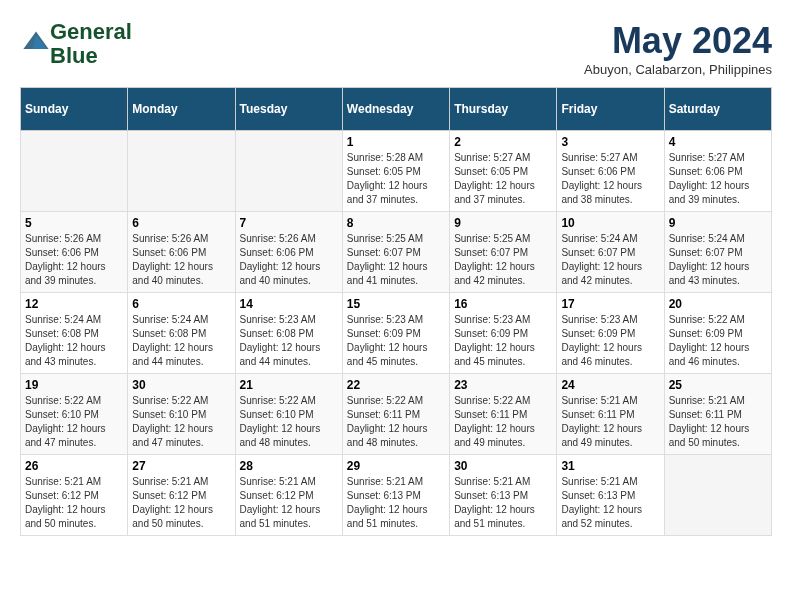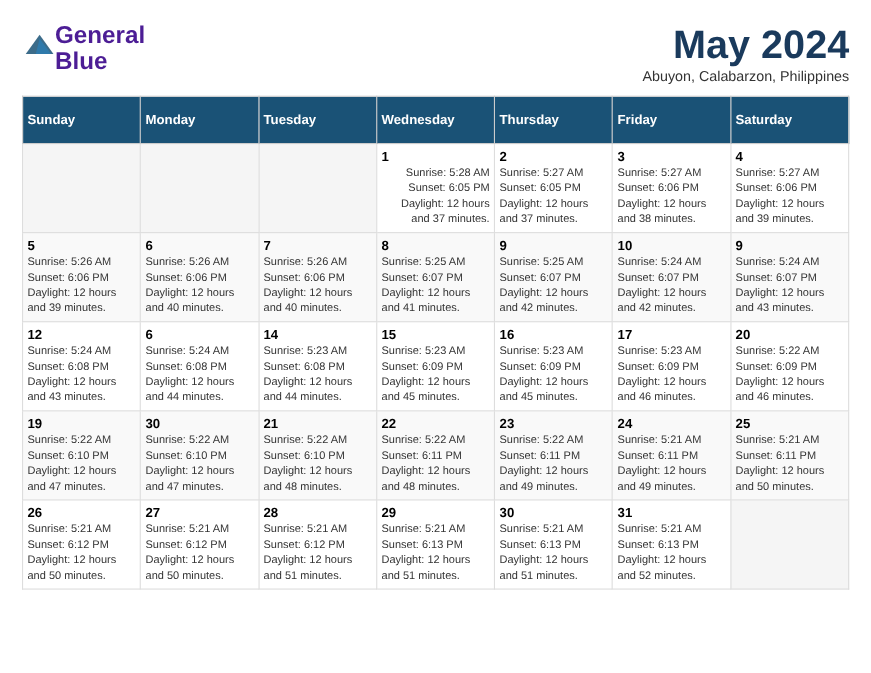--- a/index.html
+++ b/index.html
@@ -16,21 +16,21 @@
       align-items: flex-start;
       margin-bottom: 10px;
     }
     .logo {
       display: flex;
       align-items: center;
     }
     .logo-text {
       font-size: 22px;
       font-weight: bold;
-      color: #4c1d95;
+      color: #14532d;
       line-height: 1.1;
     }
     .logo-icon {
       width: 28px;
       height: 28px;
       margin-left: 2px;
     }
     .title-block {
       text-align: right;
     }
@@ -119,21 +119,21 @@
         <th>Saturday</th>
       </tr>
   </thead>
   <tbody id="calendar-body">
   <tr>
         <td class="empty-cell"></td>
         <td class="empty-cell"></td>
         <td class="empty-cell"></td>
         <td>
           <div class="day-num">1</div>
-          <div class="day-info" style="white-space: pre-line; text-align: right;">Sunrise: 5:28 AM
+          <div class="day-info" style="white-space: pre-line;">Sunrise: 5:28 AM
 Sunset: 6:05 PM
 Daylight: 12 hours
 and 37 minutes.</div>
         </td>
         <td>
           <div class="day-num">2</div>
           <div class="day-info" style="white-space: pre-line;">Sunrise: 5:27 AM
 Sunset: 6:05 PM
 Daylight: 12 hours
 and 37 minutes.</div>

